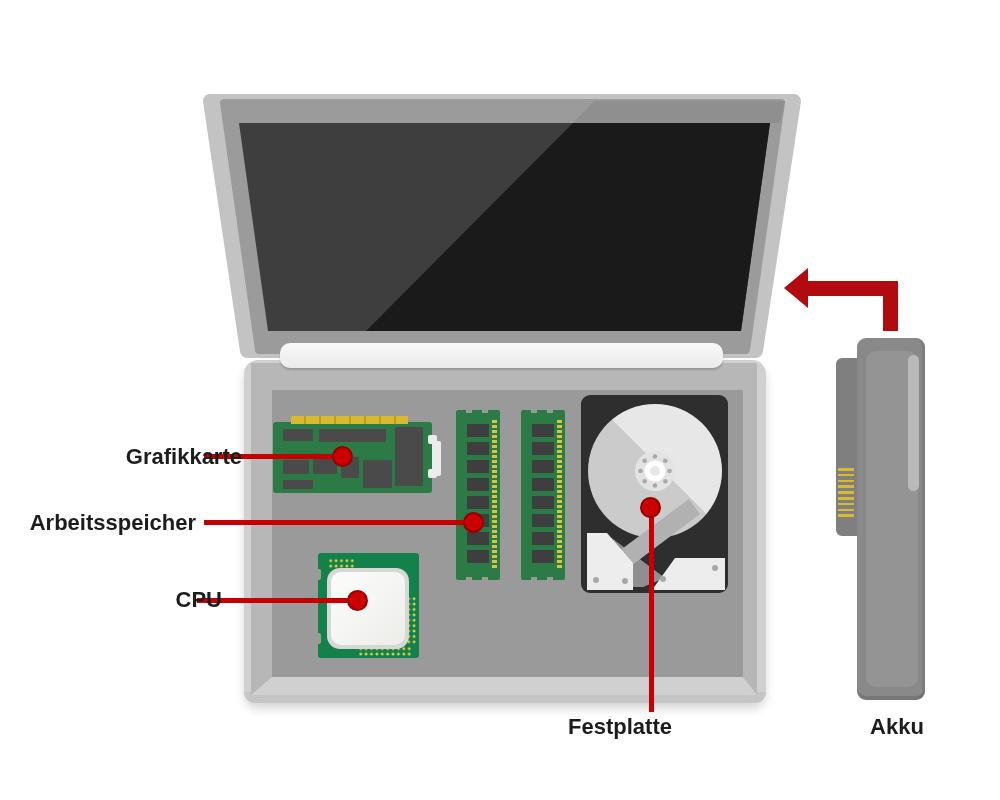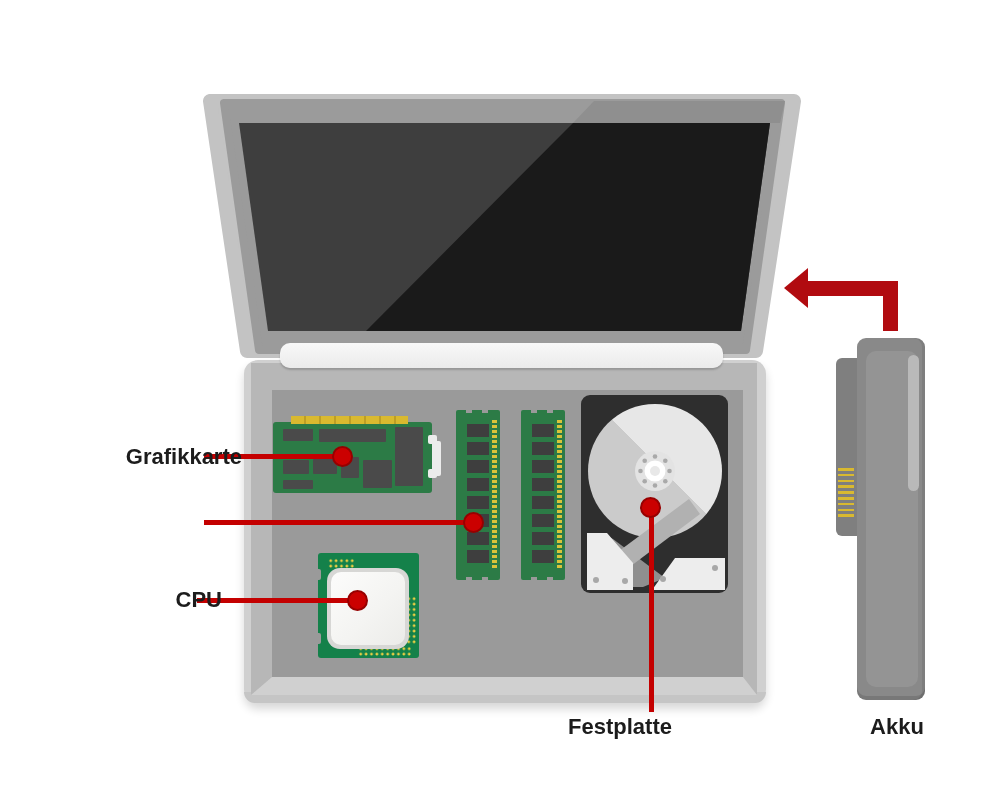--- a/index.html
+++ b/index.html
@@ -220,17 +220,18 @@
   <div class="abs pline" style="left:204px;top:520px;width:272px;height:5px;"></div>
   <div class="abs pline" style="left:197px;top:598px;width:163px;height:5px;"></div>
   <div class="abs pline" style="left:649px;top:506px;width:5px;height:206px;"></div>
 
   <div class="abs pdot" style="left:332px;top:446px;"></div>
   <div class="abs pdot" style="left:463px;top:512px;"></div>
   <div class="abs pdot" style="left:347px;top:590px;"></div>
   <div class="abs pdot" style="left:640px;top:497px;"></div>
 
   <div class="abs lbl lbl-right" style="left:0;top:444px;width:196px;margin-left:46px;">Grafikkarte</div>
+  <div class="abs lbl lbl-right" style="left:0;top:510px;width:196px;">Arbeitsspeicher</div>
   <div class="abs lbl lbl-right" style="left:0;top:587px;width:190px;padding-left:32px;">CPU</div>
   <div class="abs lbl lbl-center" style="left:535px;top:714px;width:170px;">Festplatte</div>
   <div class="abs lbl lbl-center" style="left:832px;top:714px;width:130px;text-align:center;">Akku</div>
 
 </div>
 
 </body></html>

